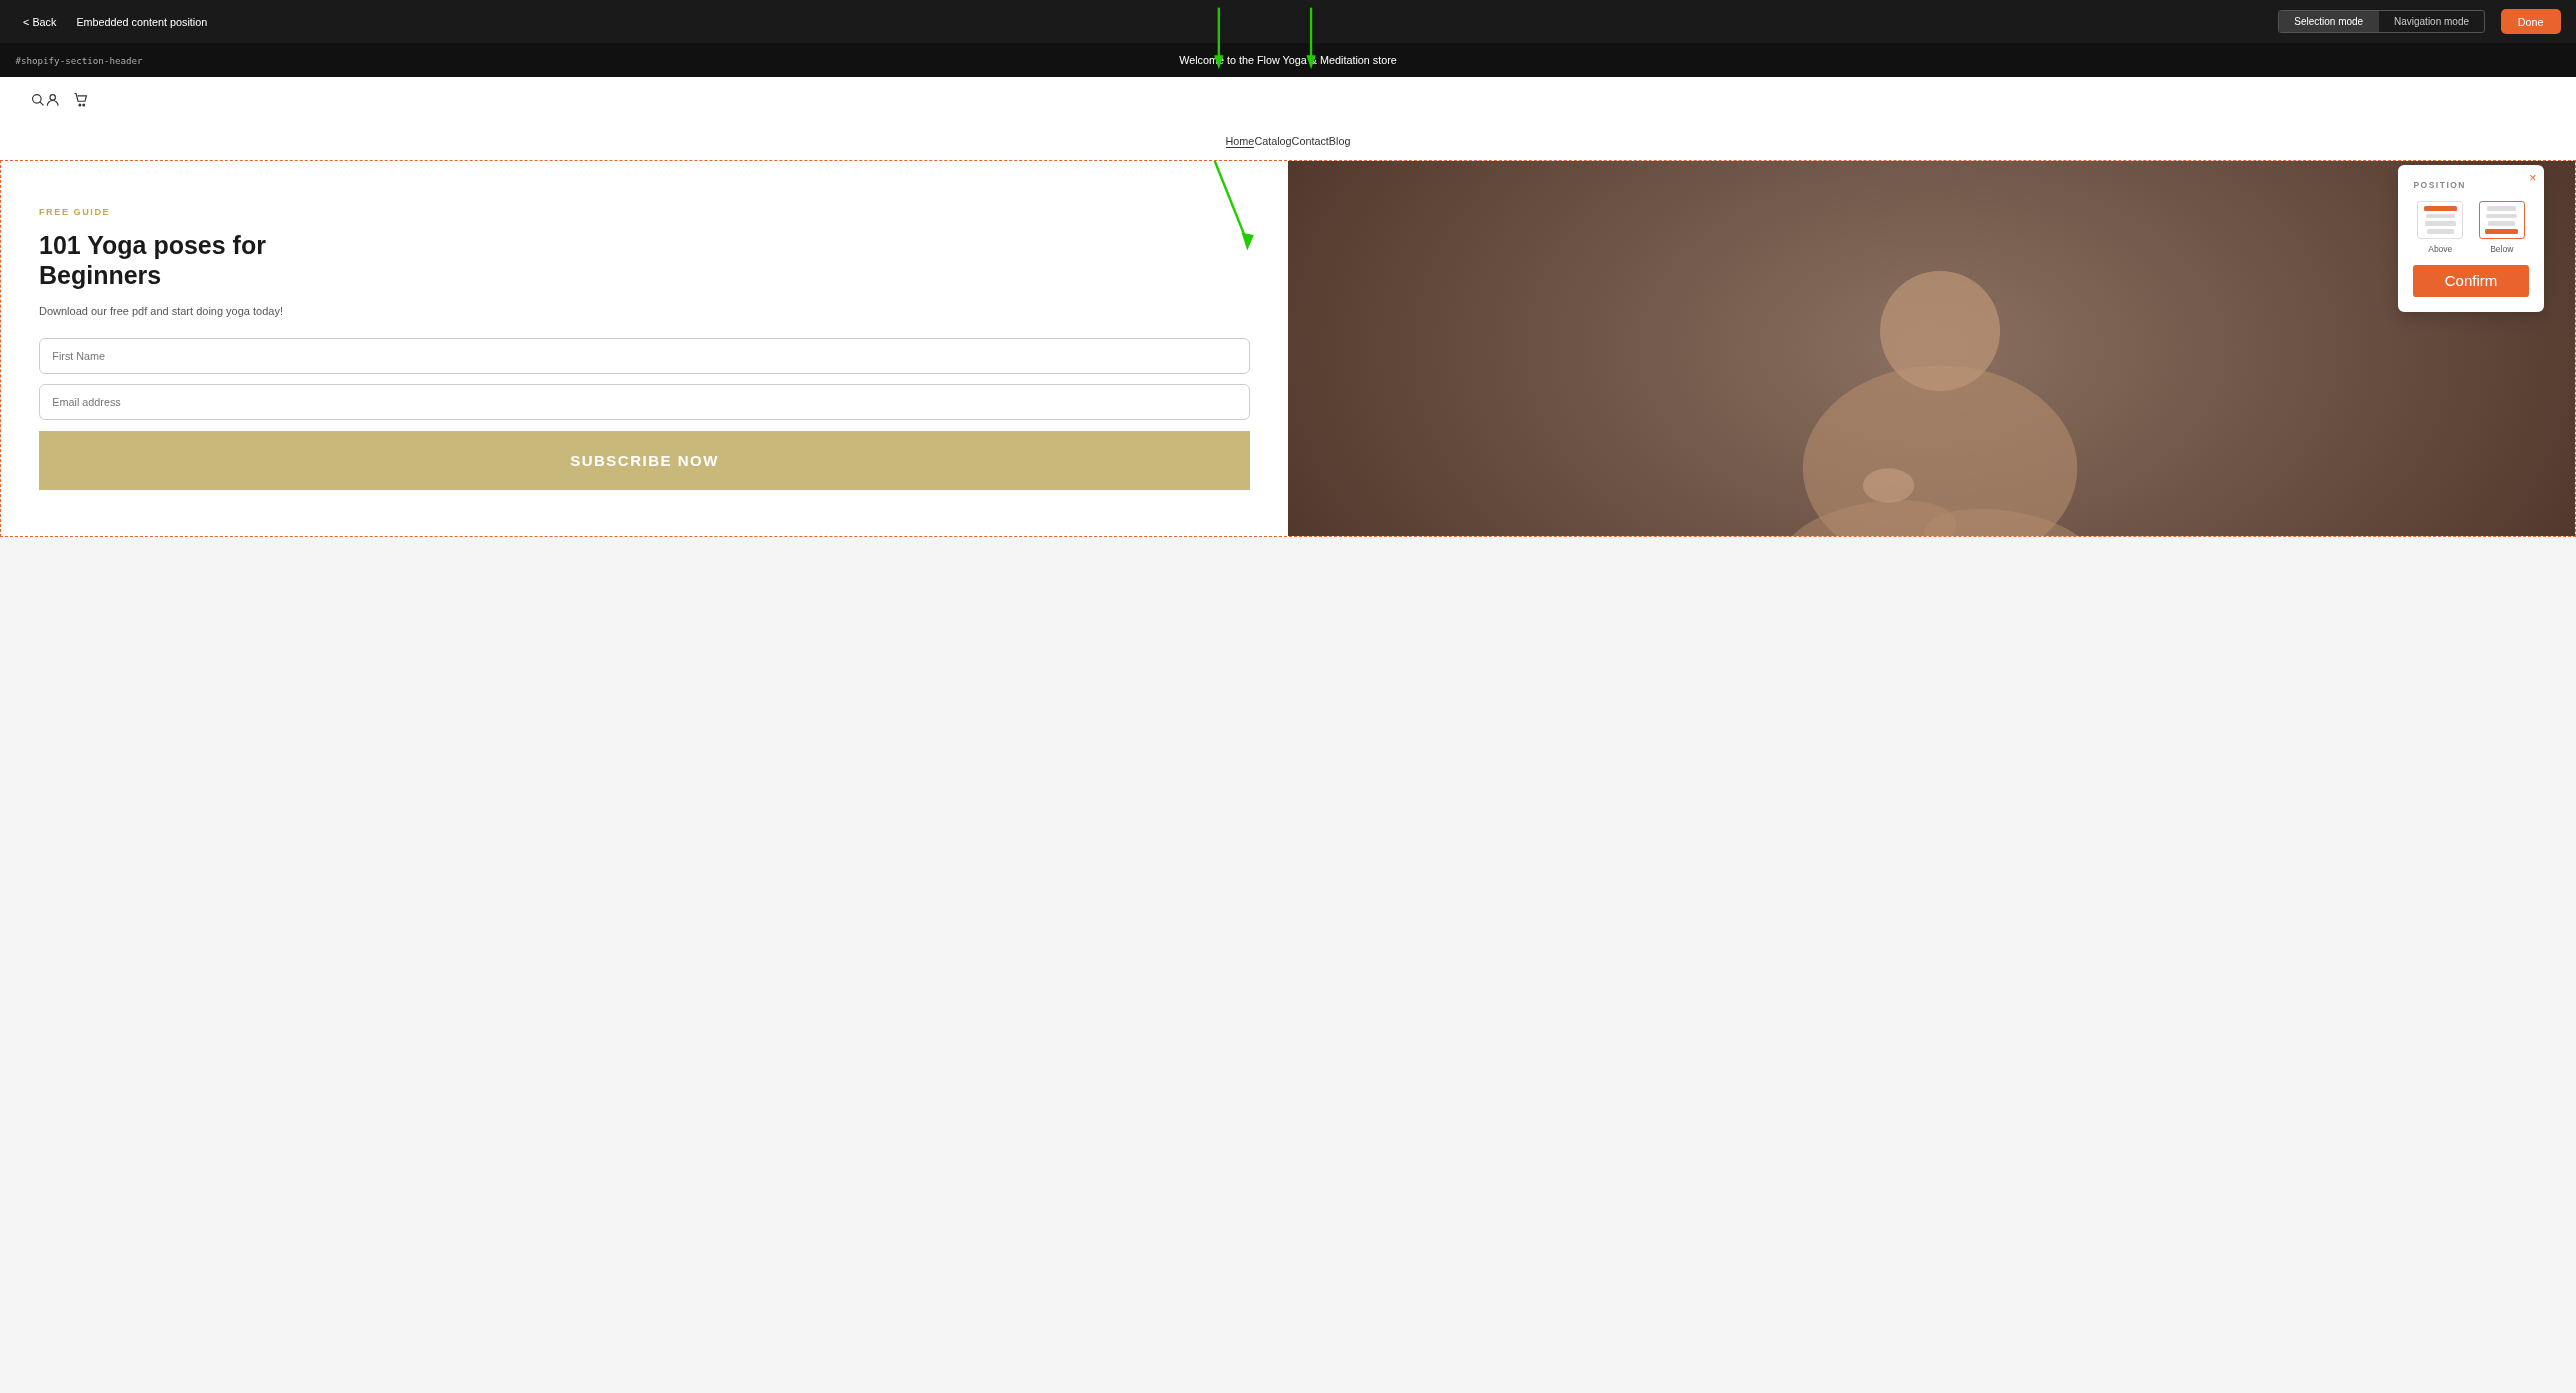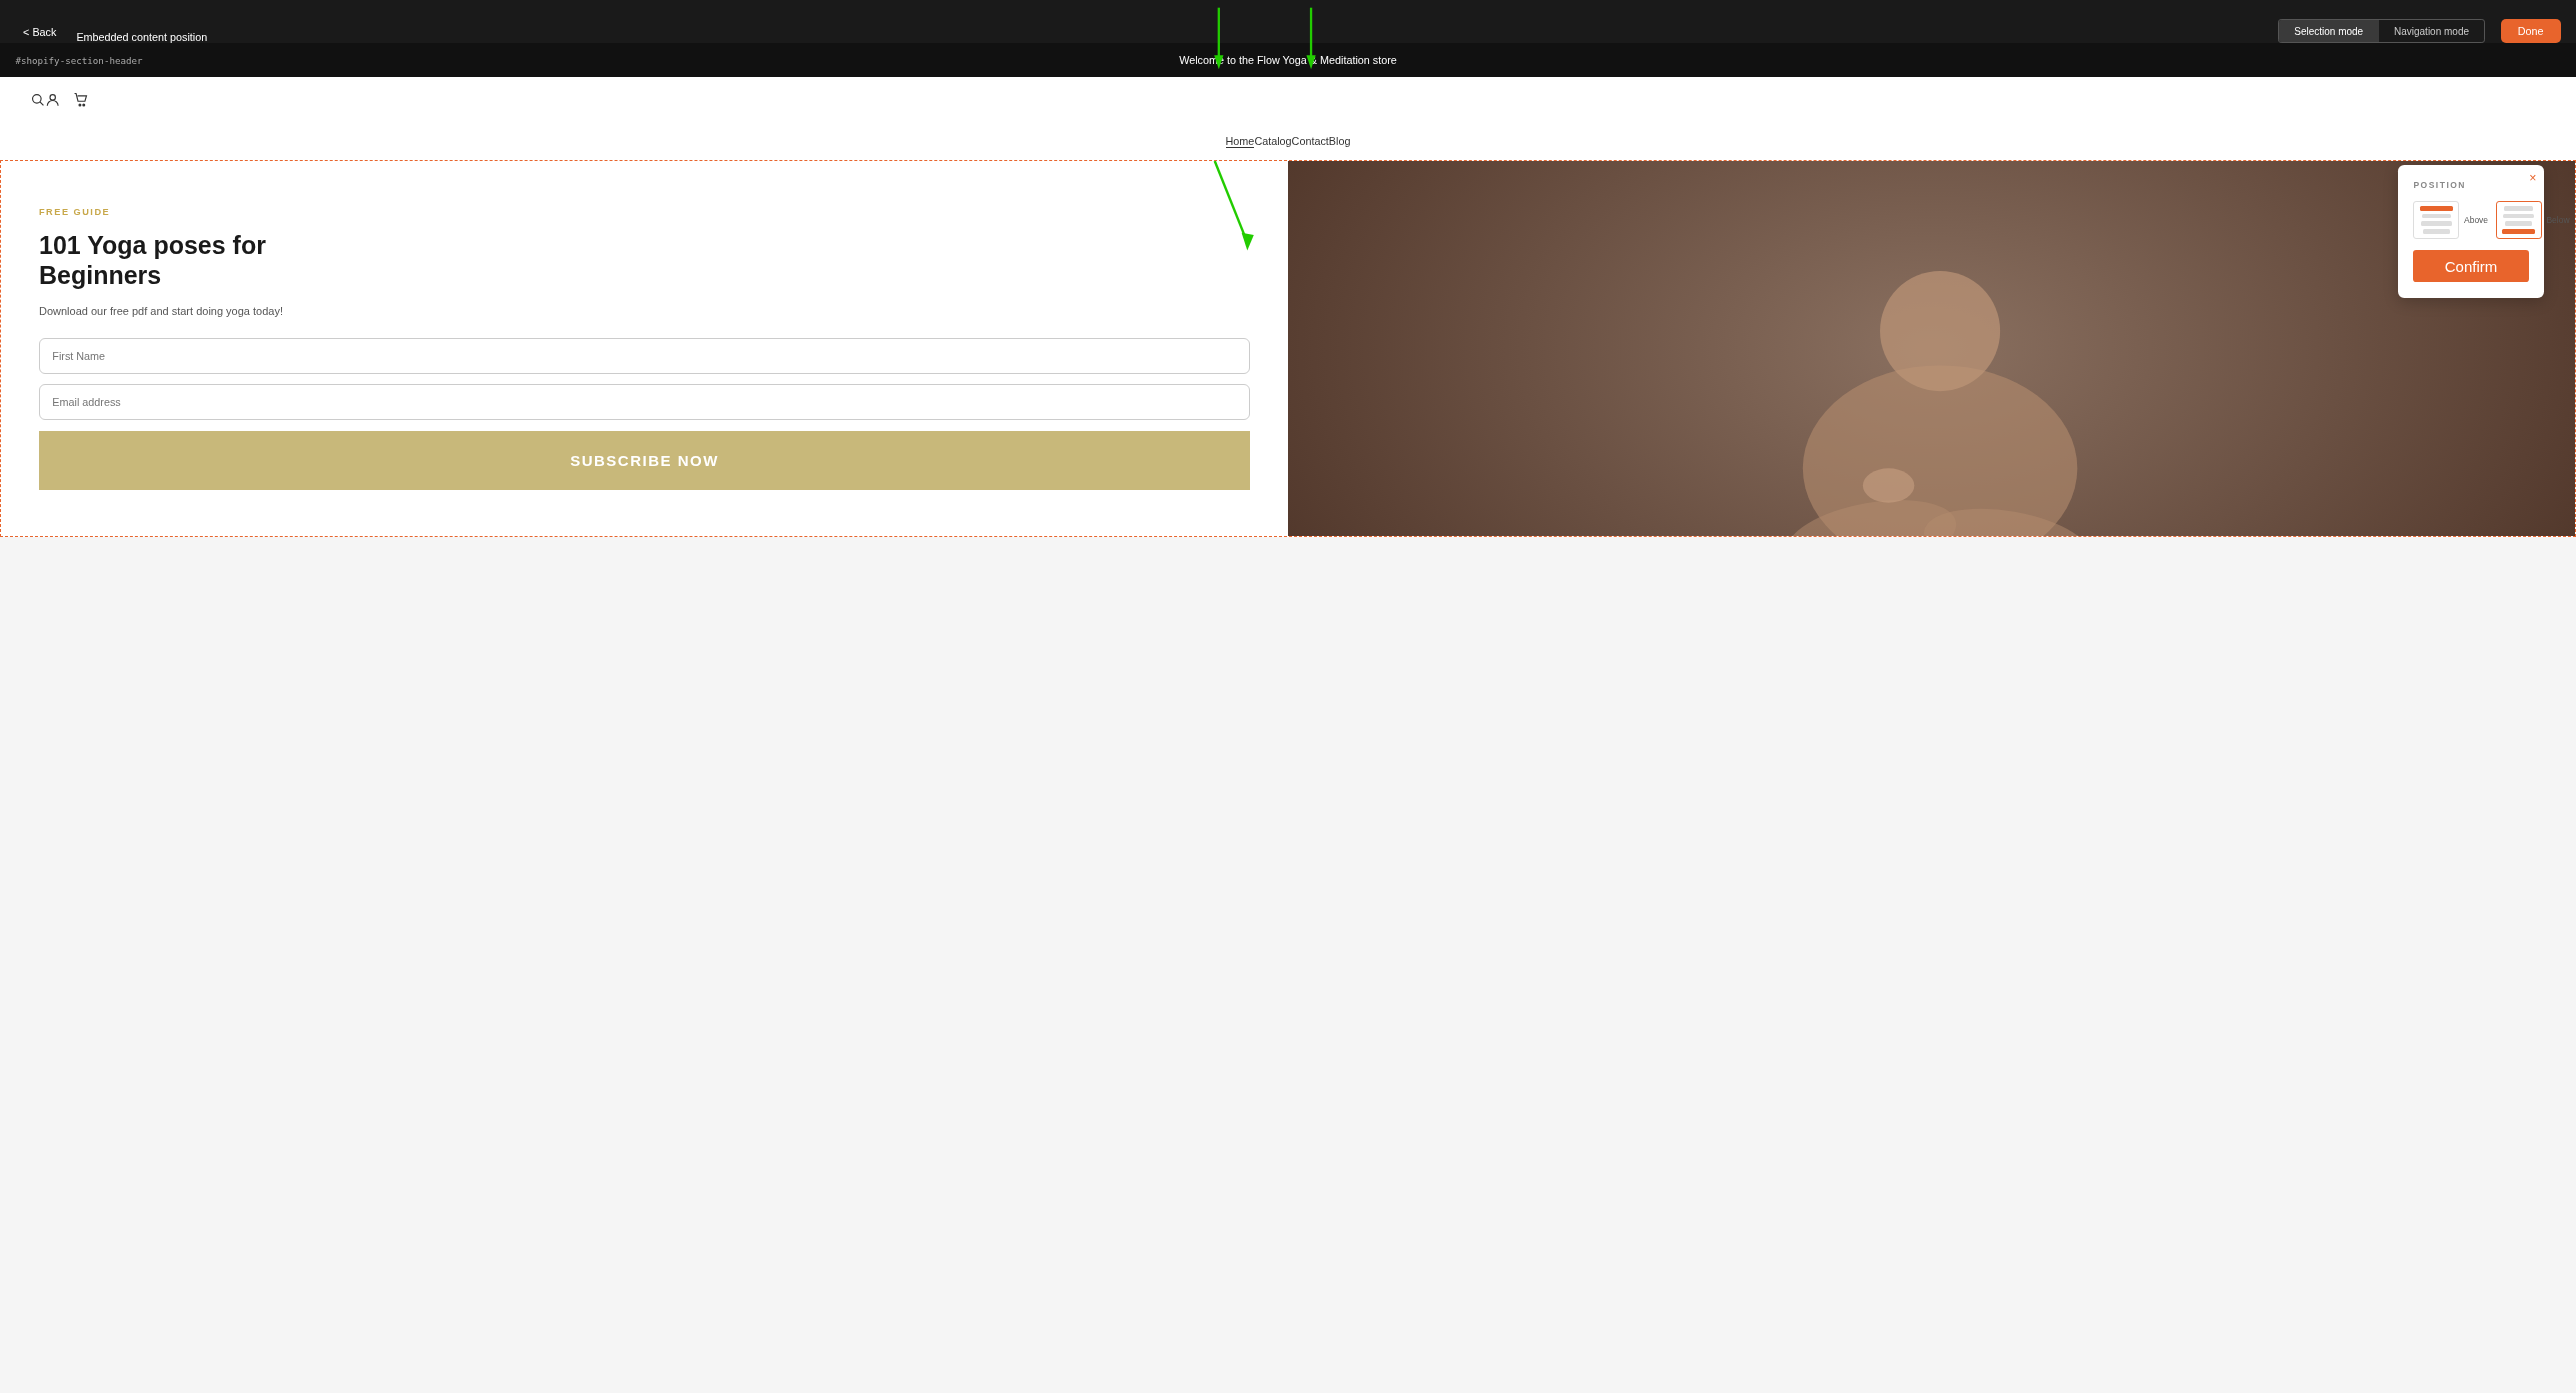--- a/index.html
+++ b/index.html
@@ -3,21 +3,21 @@
   <meta charset="utf-8">
   <style>
     * { margin: 0; padding: 0; box-sizing: border-box; }
     body { font-family: -apple-system, BlinkMacSystemFont, 'Segoe UI', sans-serif; background: #f5f5f5; overflow-x: hidden; }
 
     
     .top-bar {
       background: #1a1a1a;
       height: 43px;
       display: flex;
-      align-items: flex-end;
+      align-items: center;
       padding: 0 15.4px;
       position: relative;
       z-index: 100;
     }
     .back-btn {
       color: #fff;
       font-size: 10.8px;
       cursor: pointer;
       display: flex;
       align-items: center;
@@ -255,21 +255,21 @@
       font-weight: 600;
     }
     .position-options {
       display: flex;
       gap: 7.7px;
       margin-bottom: 10.8px;
     }
     .position-option {
       flex: 1;
       display: flex;
-      flex-direction: row;
+      flex-direction: column;
       align-items: center;
       gap: 4.6px;
       cursor: pointer;
     }
     .position-preview {
       width: 46px;
       height: 38px;
       border: 1.2px solid #ddd;
       border-radius: 3.1px;
       padding: 3.8px;

